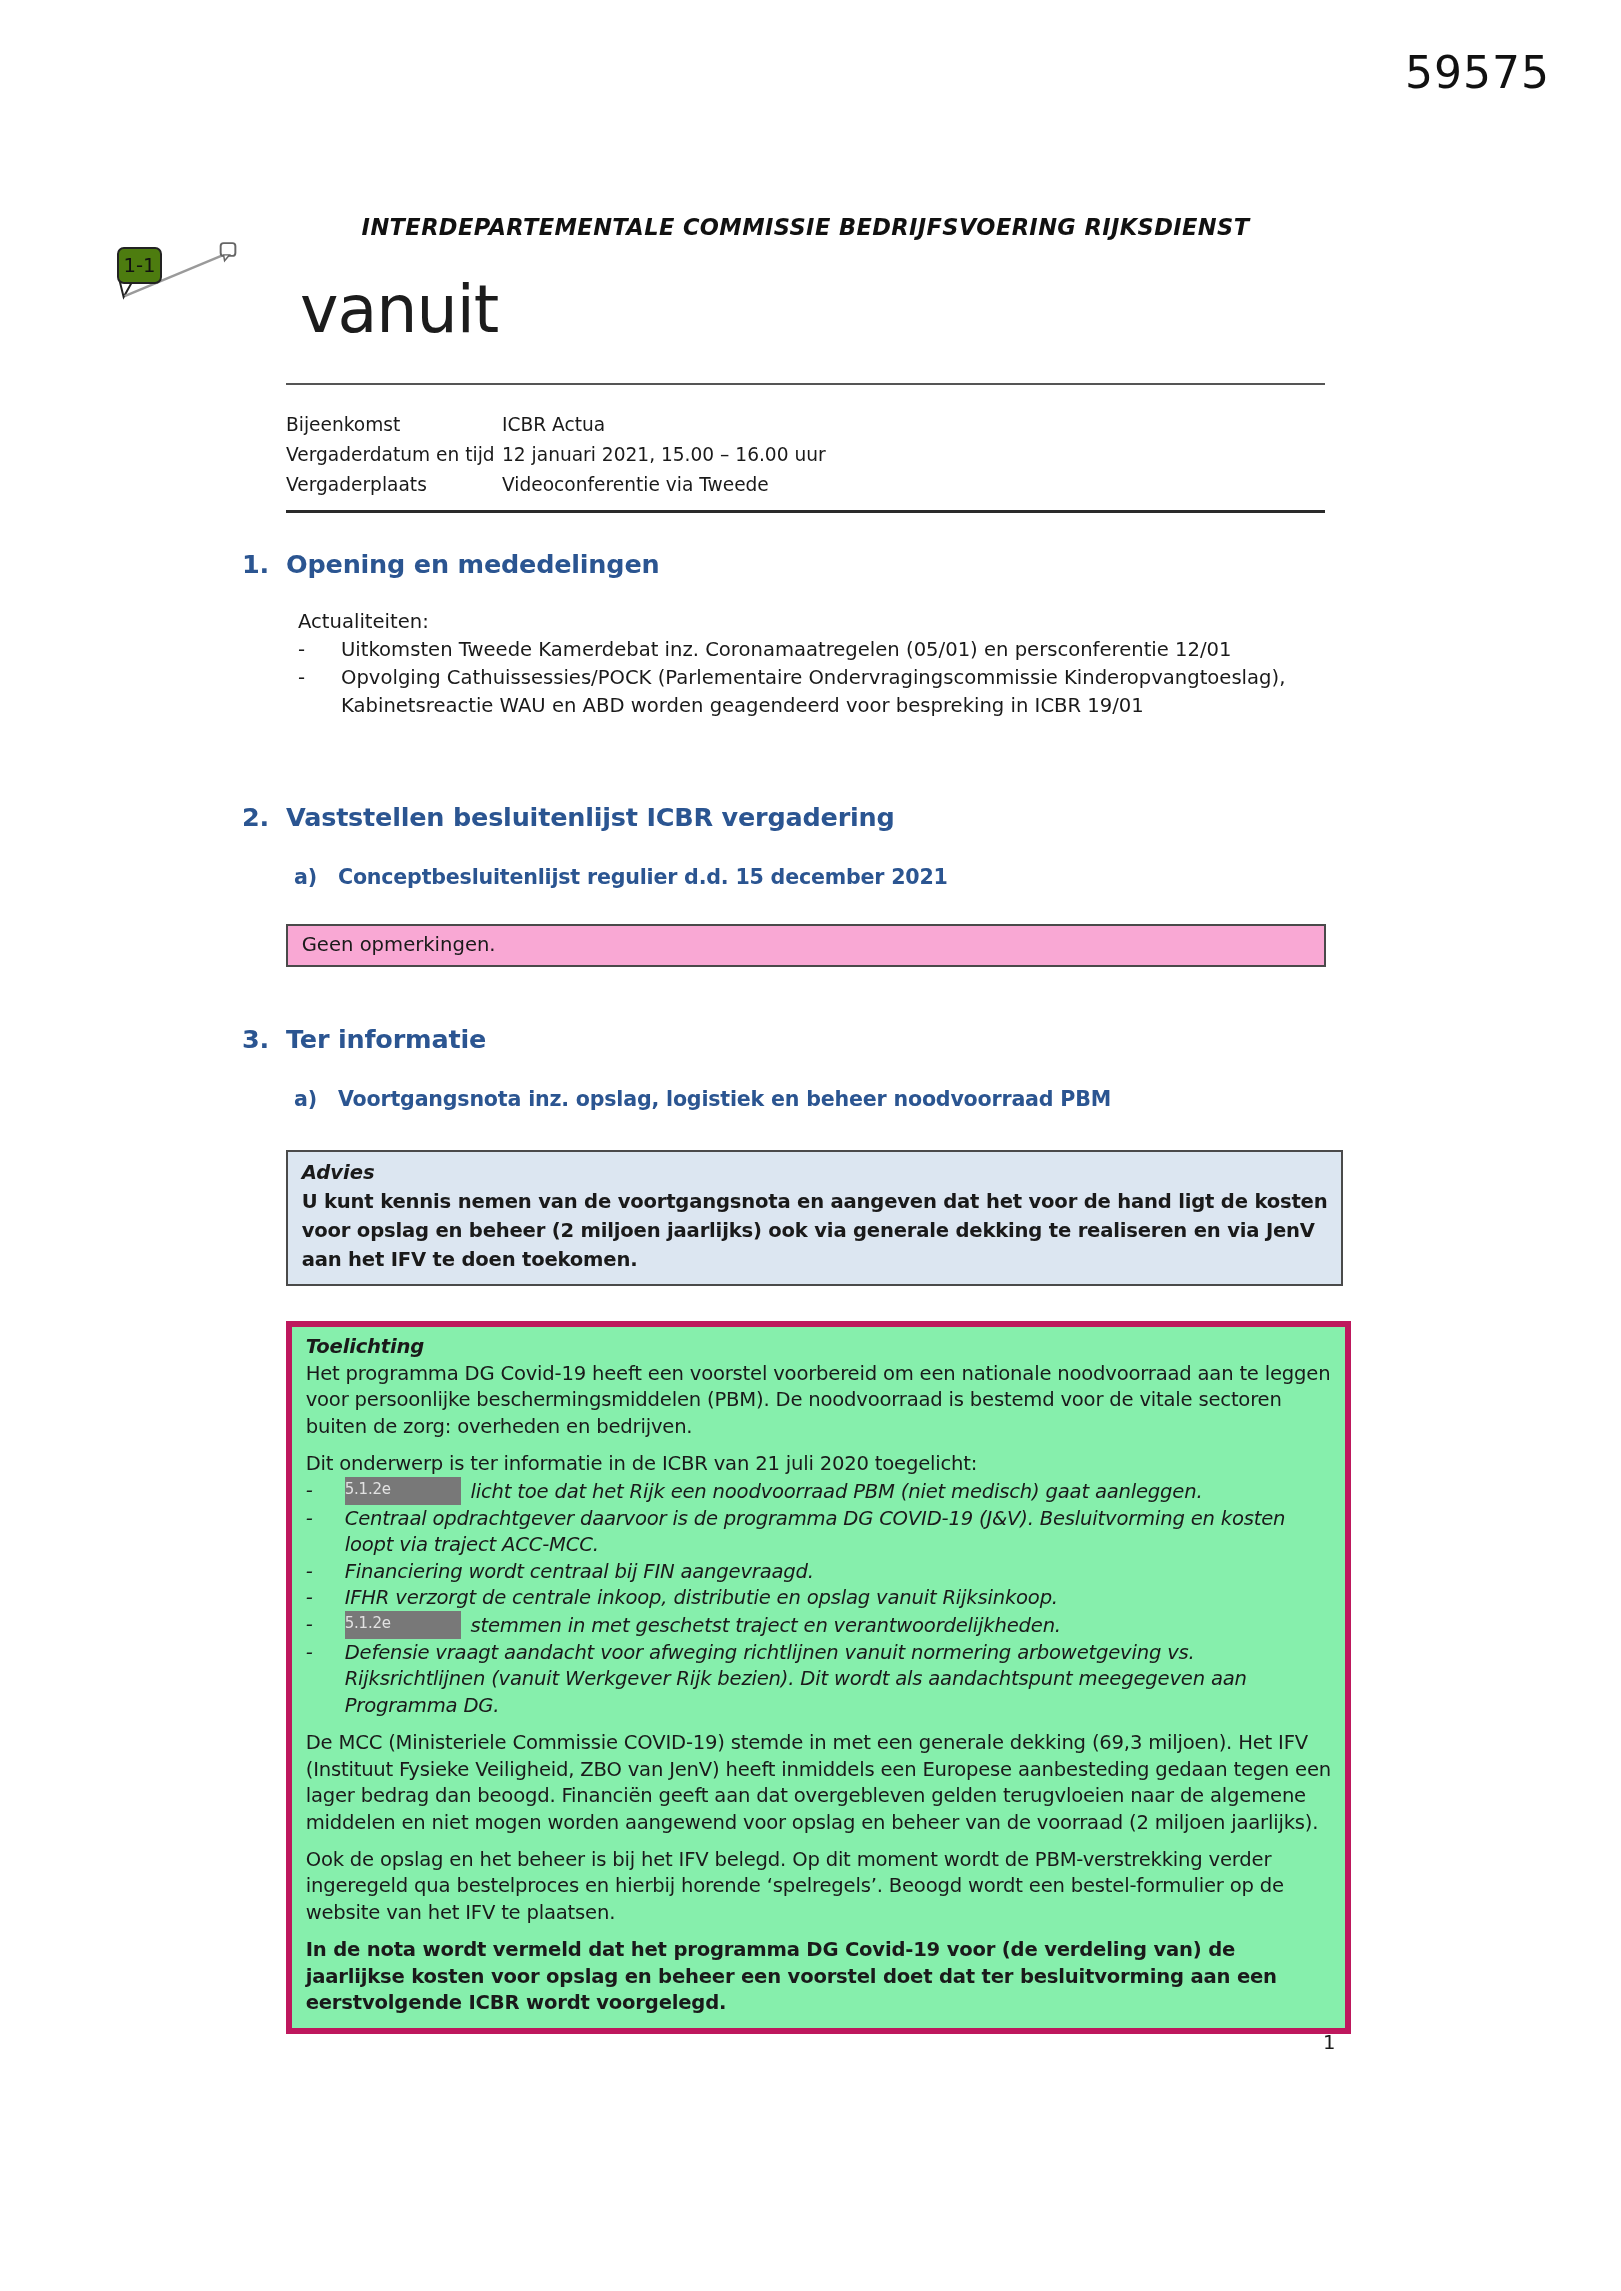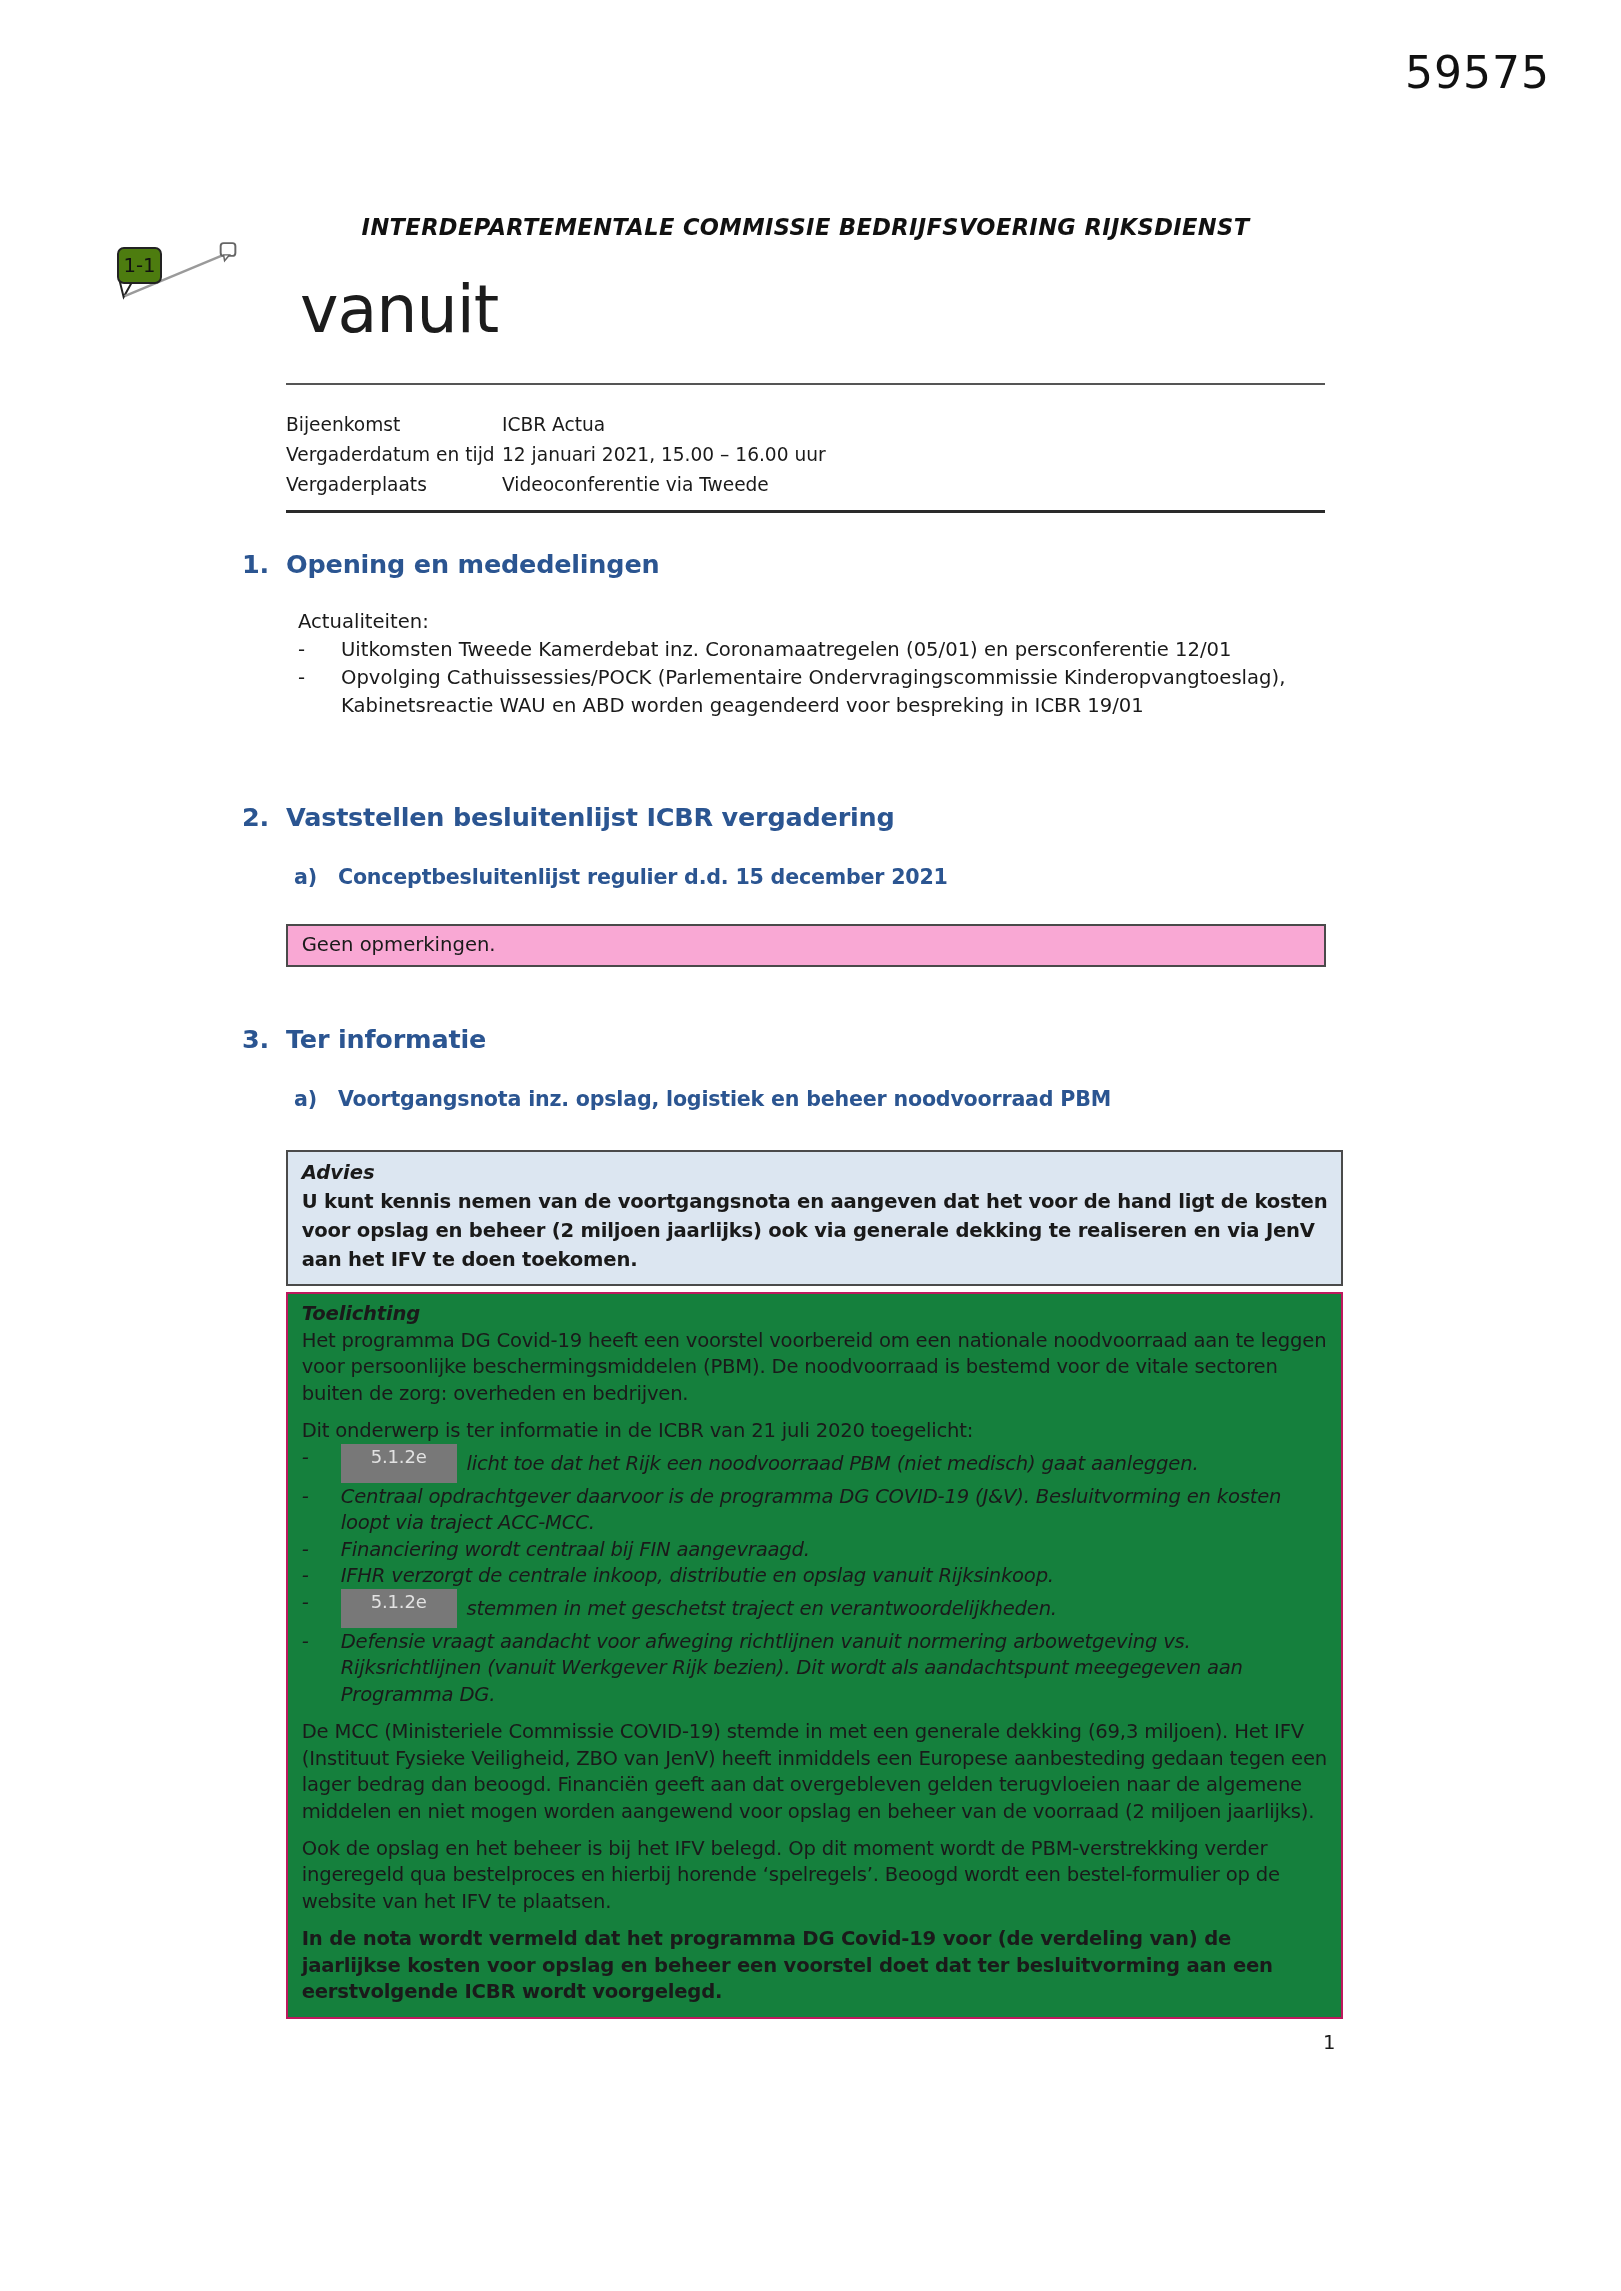--- a/index.html
+++ b/index.html
@@ -64,35 +64,35 @@
   }
   .advies-box{
     margin:39px 0 0 44px;width:1026px;
     background:#dce6f1;border:2px solid #4a4a4a;
     padding:5.9px 13.7px 9.8px 13.7px;
     font-size:19.6px;line-height:29px;
   }
   .box-heading{font-weight:bold;font-style:italic;}
   .advies-body{font-weight:bold;letter-spacing:-0.2px;}
   .toelichting-box{
-    margin:6px 0 0 44px;width:1026px;
-    background:#15803d;border:2px solid #be185d;
+    margin:35px 0 0 44px;width:1026px;
+    background:#86efac;border:6px solid #be185d;
     padding:7.8px 13.7px 11.8px 13.7px;
     font-size:19.6px;line-height:26.5px;letter-spacing:-0.2px;
   }
   .para{margin-top:10.8px;}
   .para-first{margin-top:0;}
   .t-bullets{margin-top:0;}
   .t-bullet{display:flex;font-style:italic;}
   .t-dash{width:39px;flex:none;}
   .t-text{flex:1;}
   .redact{
     display:inline-block;background:#787878;color:#e2e2e2;
-    font-style:normal;font-size:18px;text-align:center;
-    width:116px;line-height:25.5px;height:39px;vertical-align:middle;
+    font-style:normal;font-size:15px;
+    width:116px;line-height:25.5px;height:28px;vertical-align:middle;
     margin-right:9.8px;transform:translateY(-1px);
   }
   .bold-para{font-weight:bold;}
   .page-number{position:absolute;left:1323px;top:2031px;font-size:19.6px;}
 </style>
 </head>
 <body>
 
 <div class="page">
 

